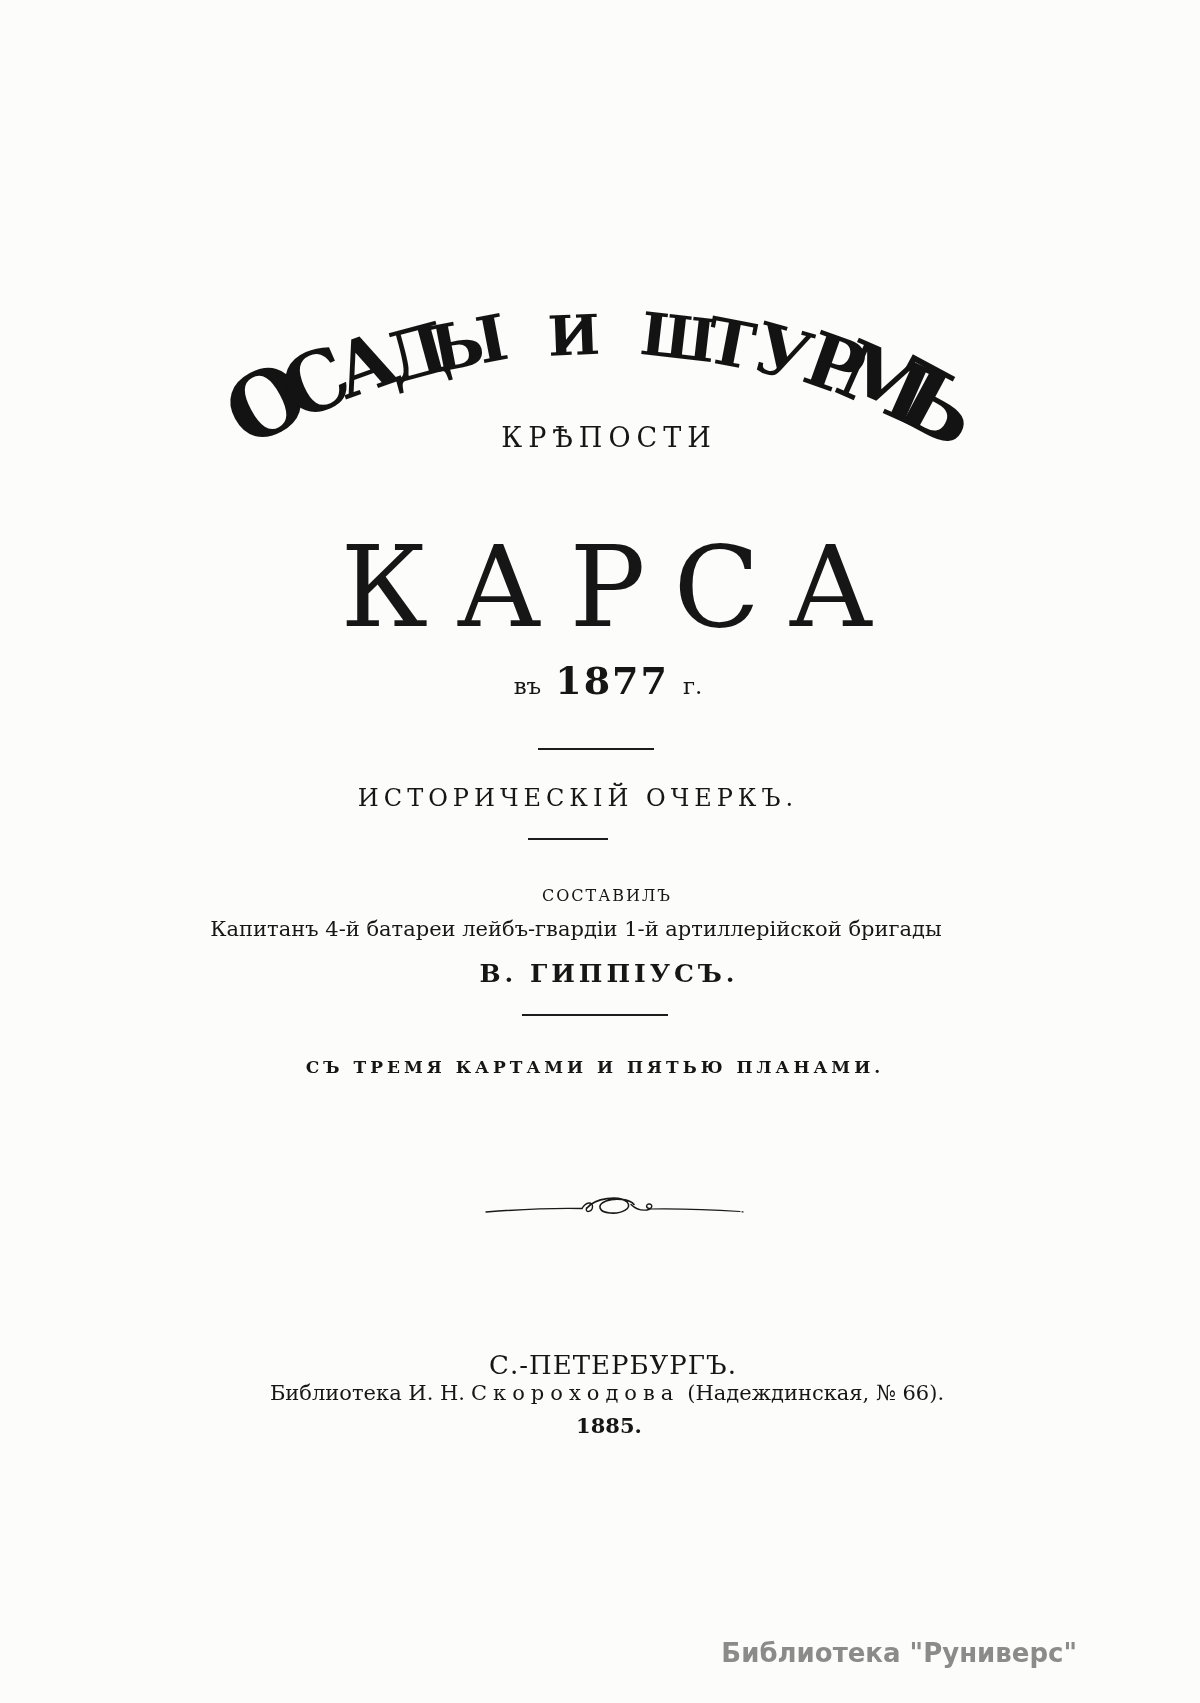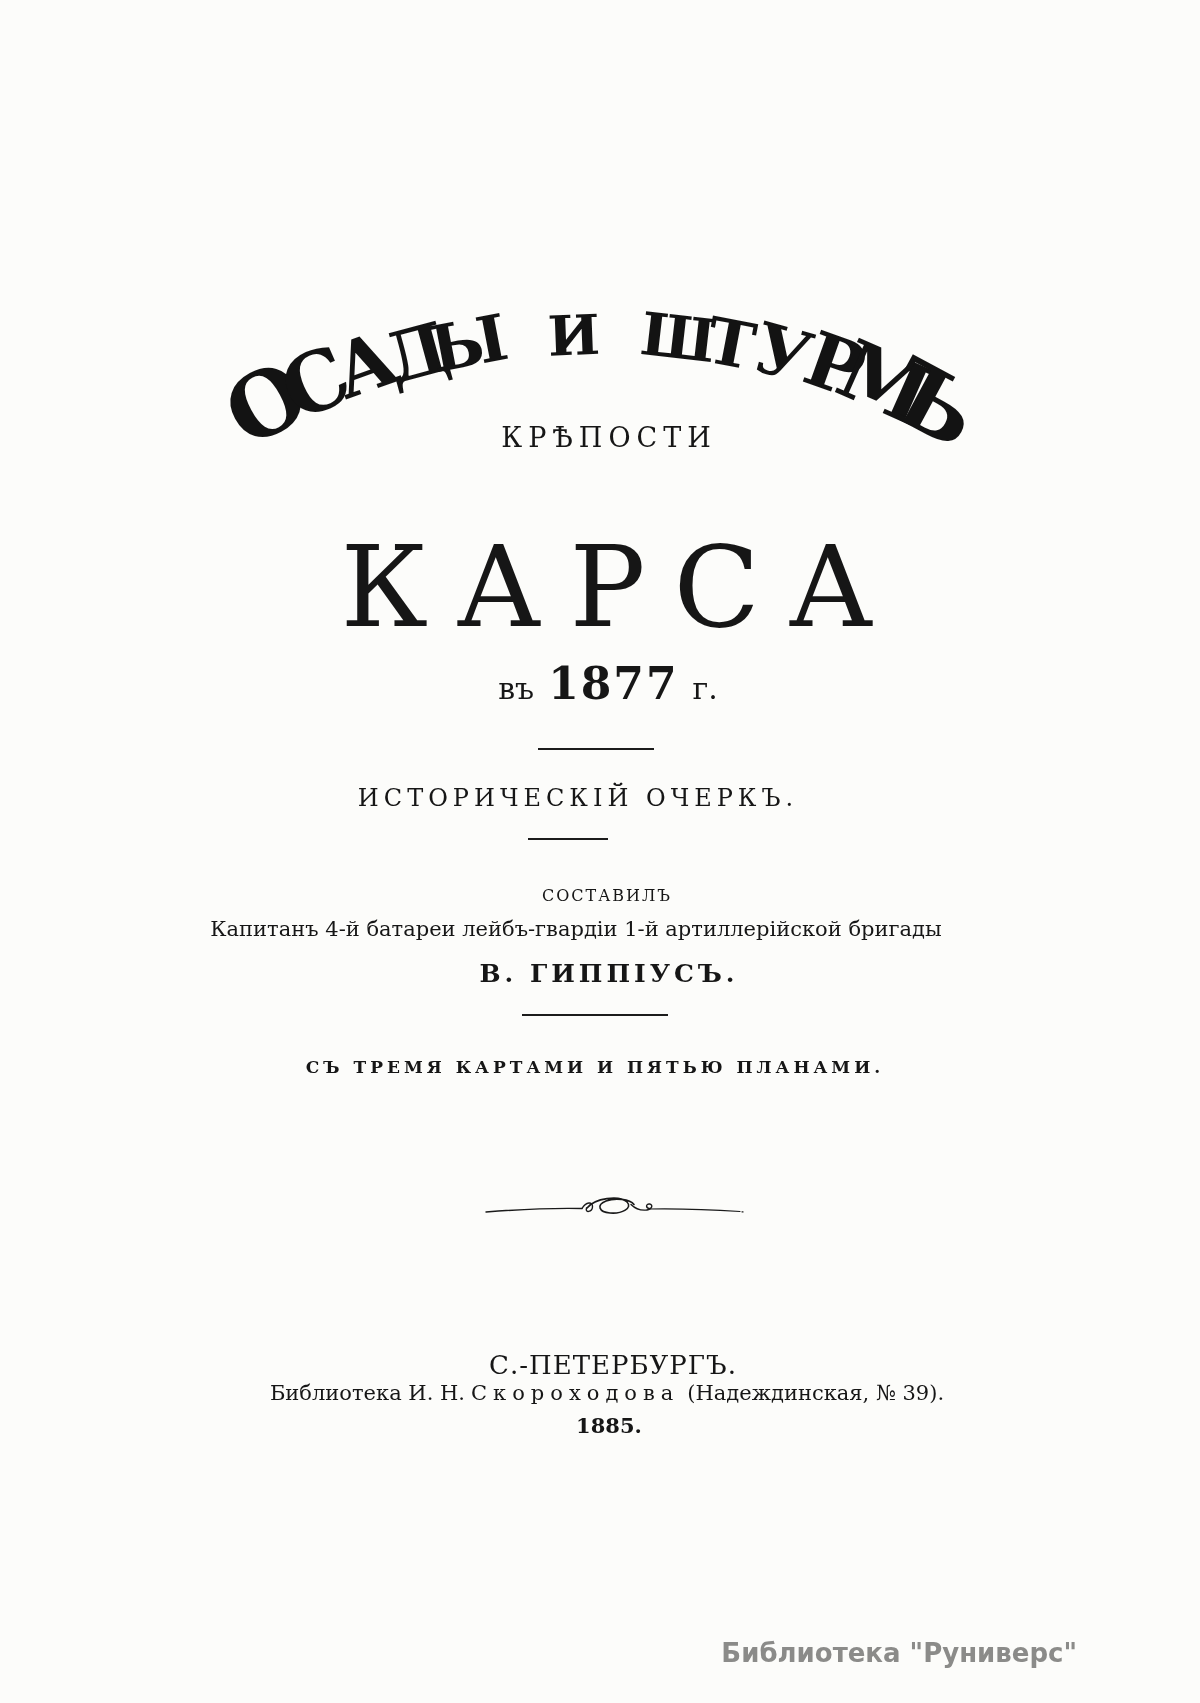--- a/index.html
+++ b/index.html
@@ -18,22 +18,22 @@
   .arch-letter{
     position:absolute;left:0;top:0;
     transform:translate(-50%,-100%);
     font-family:"DejaVu Serif", serif;
     font-weight:bold;line-height:1;color:#131313;
     letter-spacing:0;
   }
   .subtitle{font-size:27px;letter-spacing:6px;transform:translateX(9px);top:424px;}
   .main-title{font-size:113px;letter-spacing:28px;transform:translateX(21px);top:531px;font-weight:normal;}
   .year-line{top:662px;display:flex;justify-content:center;align-items:baseline;gap:14px;transform:translateX(8px);}
-  .year-prefix,.year-suffix{font-size:30px;}
-  .year-big{font-size:44px;font-weight:bold;letter-spacing:2px;}
+  .year-prefix,.year-suffix{font-size:23px;}
+  .year-big{font-size:38px;font-weight:bold;letter-spacing:2px;}
   .rule{position:absolute;left:0;right:0;margin:0 auto;height:2px;background:#1c1c1c;}
   .rule1{top:748px;width:116px;transform:translateX(-4px);}
   .rule2{top:838px;width:80px;transform:translateX(-32px);}
   .rule3{top:1014px;width:146px;transform:translateX(-5px);}
   .genre{font-size:24px;letter-spacing:5px;transform:translateX(-22px);top:786px;}
   .compiled{font-size:16px;letter-spacing:2px;transform:translateX(7px);top:888px;}
   .rank{font-size:21px;transform:translateX(-24px);top:919px;}
   .author-name{font-size:25px;font-weight:bold;letter-spacing:4px;transform:translateX(9px);top:961px;}
   .maps-note{font-size:17px;font-weight:bold;letter-spacing:4px;transform:translateX(-5px);top:1059px;}
   .flourish-wrap{top:1190px;transform:translateX(14px);}
@@ -125,20 +125,20 @@
       <path d="M103 18 c 8 -10 32 -13 40 -6 c 6 6 -5 12 -17 11 c -11 -1 -14 -8 -4 -12 c 9 -3.5 24 -2 28 3.5" stroke-width="1.6"></path>
       <path d="M147 14.5 c 4 4 8 6.5 16 5.5 c 5 -0.6 6.5 -5.5 2.5 -6 c -3.5 -0.4 -4.5 4 0.5 4.8" stroke-width="1.4"></path>
       <path d="M164 19 C 192 18.5 226 19.5 256 21.5" stroke-width="1.2"></path>
       <path d="M258 21.8 l 1 0.1" stroke-width="1.2"></path>
     </svg>
   </div>
 
   <div class="abs city">С.-ПЕТЕРБУРГЪ.</div>
 
   <div class="abs printer">
-    <span>Библиотека И. Н.</span><span class="printer-name">Скороходова</span><span>(Надеждинская, № 39).</span>
+    <span>Библиотека И. Н.</span><span class="printer-name">Скороходова</span><span>(Надеждинская, № 66).</span>
   </div>
 
   <div class="abs print-year">1885.</div>
 
   <div class="watermark" style="color: rgb(139, 139, 137);">Библиотека "Руниверс"</div>
 
 </div>
 
 </body></html>

